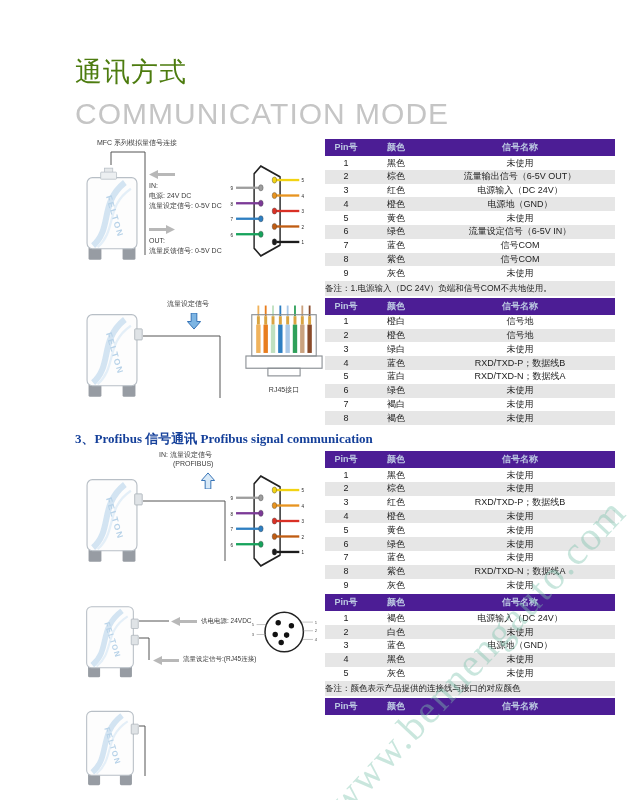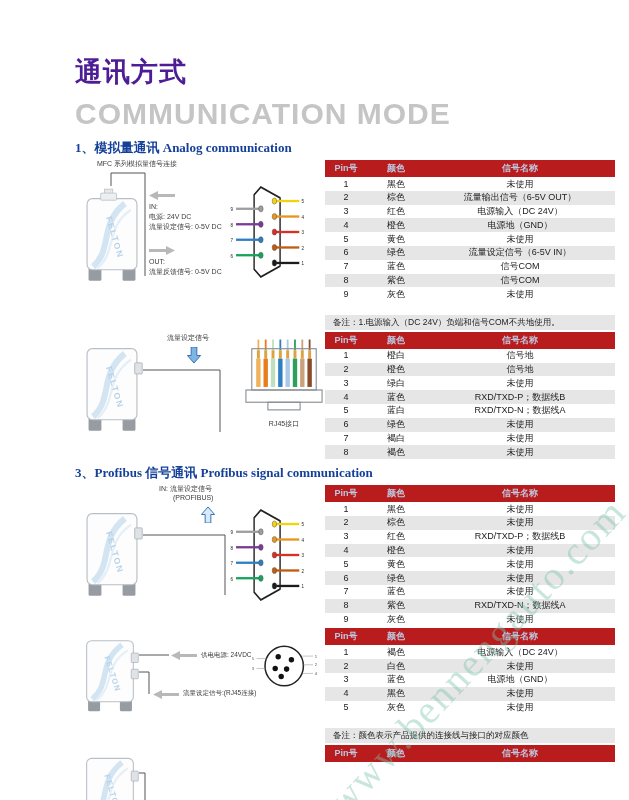--- a/index.html
+++ b/index.html
@@ -1,33 +1,33 @@
 <!DOCTYPE html>
 <html><head>
 <meta charset="utf-8">
 <style>
   html,body{margin:0;padding:0;}
   body{
     width:629px;height:800px;background:#ffffff;position:relative;overflow:hidden;
     font-family:"Liberation Sans",sans-serif;color:#222;
   }
   .content{padding:54px 14px 0 75px;position:relative;}
-  .title-zh{font-size:27px;color:#4c1d95;font-weight:bold;margin:0 0 7px 0;letter-spacing:1px;}
-  .title-en{font-size:30px;color:#c5c5c5;margin:0 0 8px 0;font-weight:bold;letter-spacing:1px;}
+  .title-zh{font-size:27px;color:#4d7c0f;font-weight:normal;margin:0 0 7px 0;letter-spacing:1px;}
+  .title-en{font-size:30px;color:#c5c5c5;margin:0 0 8px 0;font-weight:normal;letter-spacing:1px;}
   .sec{margin:0 0 2px 0;}
   .sec-h{font-family:"Liberation Serif",serif;font-size:13px;color:#15409a;font-weight:bold;margin:5px 0 3px 0;}
   .sec-body{display:flex;align-items:flex-start;}
   .diagram{position:relative;flex:0 0 250px;width:250px;}
   .d1{height:134px}.d2{height:120px}.d3{height:132px}.d4{height:98px}.d5{height:106px}
   .tablewrap{flex:1;min-width:0;}
   table.pintable{width:100%;border-collapse:collapse;}
-  table.pintable th{background:#b91c1c;color:#bcc8e2;font-size:9px;font-weight:bold;padding:2px 2px;text-align:center;}
+  table.pintable th{background:#4c1d95;color:#bcc8e2;font-size:9px;font-weight:bold;padding:2px 2px;text-align:center;}
   table.pintable td{font-size:9px;color:#222;text-align:center;padding:1.5px 2px;line-height:1.2;}
   table.pintable tbody tr:nth-child(even){background:#e6e6e6;}
-  .note{font-size:8.5px;background:#e6e6e6;color:#222;padding:2px 8px;margin-top:14px;line-height:1.25;}
+  .note{font-size:8.5px;background:#e6e6e6;color:#222;padding:2px 0;margin-top:1px;line-height:1.25;}
   .dl,.dt{position:absolute;font-size:7px;color:#3a3a3a;white-space:nowrap;line-height:1.25;}
   .small{font-size:6.5px;}
   .dev{position:absolute;}
   .dev svg{width:100%;height:100%;display:block;}
   .conn{position:absolute;}
   .conn svg{width:100%;height:100%;display:block;}
   .wires{position:absolute;left:0;top:0;width:100%;height:100%;pointer-events:none;}
   .gar{position:absolute;width:26px;height:9px;}
   .flip{transform:scaleX(-1);}
   .bar{position:absolute;width:14px;height:17px;}
@@ -40,21 +40,20 @@
   }
 </style>
 </head>
 <body>
 
 <div class="content">
   <h1 class="title-zh">通讯方式</h1>
   <h1 class="title-en">COMMUNICATION MODE</h1>
 
   <div class="sec">
-    <h2 class="sec-h">1、模拟量通讯 Analog communication</h2>
     <div class="sec-body">
       <div class="diagram d1">
         <div class="dl" style="left:22px;top:0;">MFC 系列模拟量信号连接</div>
         <svg class="wires">
             <path d="M36,26 L36,13 L70,13 L70,116" stroke="#555" fill="none" stroke-width="1"></path>
           </svg>
         <div class="dev" style="left:6px;top:26px;width:62px;height:98px;">
             <svg viewBox="0 0 82 124" preserveAspectRatio="none">
               <rect x="10" y="103" width="17" height="17" rx="2" fill="#979ca3"></rect>
               <rect x="55" y="103" width="17" height="17" rx="2" fill="#979ca3"></rect>

